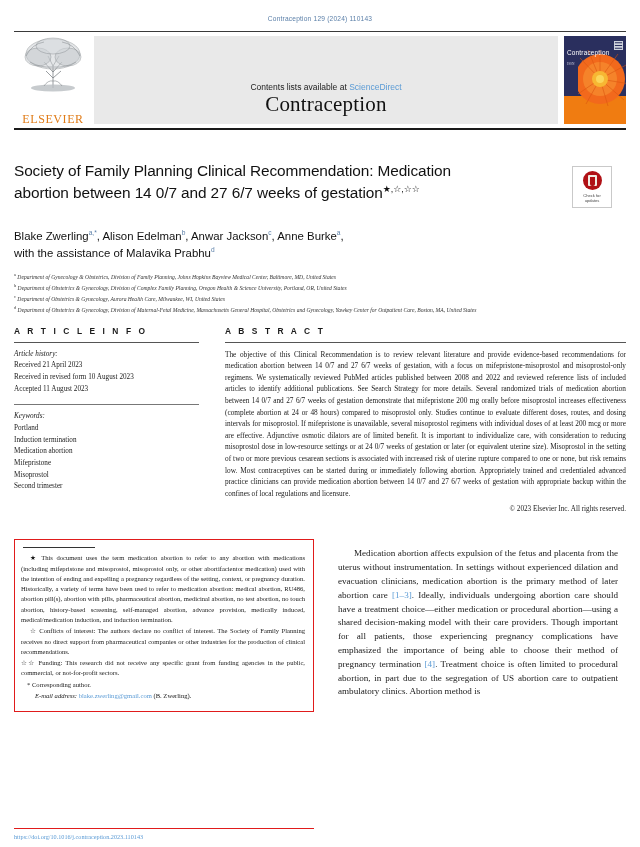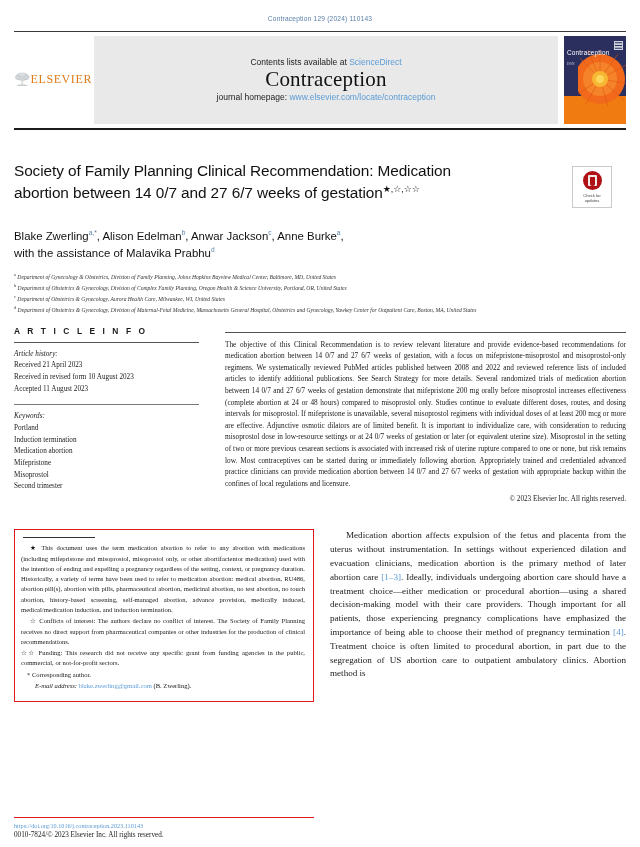--- a/index.html
+++ b/index.html
@@ -22,32 +22,32 @@
   
   .masthead{
     border-top:1.6px solid #3a3a3a;
     border-bottom:2.4px solid #1a1a1a;
     margin-top:4px;
     display:flex;align-items:stretch;
     height:96px;
   }
   .elsevier-logo{
     width:78px;flex:0 0 78px;
-    display:flex;flex-direction:row;align-items:center;justify-content:space-between;
+    display:flex;flex-direction:column;align-items:center;justify-content:space-between;
     padding-bottom:3px;box-sizing:border-box;
   }
   .tree{width:66px;height:62px;display:block;}
   .elsevier-word{
     font-family:"Liberation Serif",serif;
     font-size:12px;letter-spacing:.6px;color:#e07b17;
     font-weight:400;line-height:1;margin-top:1px;
   }
   .band{
     flex:1;background:#e9e9e9;margin:4px 4px 4px 2px;
-    display:flex;flex-direction:column;align-items:center;justify-content:center;
+    display:flex;flex-direction:column;align-items:center;justify-content:flex-end;
     padding:6px 0 7px 0;box-sizing:border-box;
   }
   .band-top{font-family:"Liberation Sans",sans-serif;font-size:8.5px;color:#1c1c1c;}
   .band-top .sd{color:#5b9bd5;}
   .band-title{
     font-family:"Liberation Serif",serif;font-size:21px;color:#111;letter-spacing:.2px;
   }
   .band-bottom{font-family:"Liberation Sans",sans-serif;font-size:8.5px;color:#1c1c1c;}
   .band-bottom .url{color:#5b9bd5;}
   .cover{
@@ -136,21 +136,21 @@
   .fn-ind{text-indent:9px;}
   .fn-mail{margin-left:14px;}
   .fn-corr{margin-left:6px;}
 
   .h2{
     font-family:"Liberation Sans",sans-serif;
     font-size:9.2px;font-weight:700;color:#111;margin:0 0 13px 0;
   }
   .body-p{
     font-size:9.1px;line-height:1.52;text-align:justify;color:#1a1a1a;
-    text-indent:16px;margin:0;
+    text-indent:16px;margin:8px;
   }
   .ref{color:#5b9bd5;}
 
   
   .footer{position:absolute;left:14px;bottom:6px;width:300px;}
   .foot-rule{border-top:1.6px solid #e01b1b;margin-bottom:3px;}
   .doi{font-size:6.2px;color:#5b9bd5;line-height:1.5;}
   .issn{font-size:7.2px;color:#1a1a1a;line-height:1.5;}
 </style>
 </head>
@@ -180,23 +180,20 @@
         <path d="M24 54 q4 -6 9 -5 q5 -1 9 5" stroke="#85898d" stroke-width="0.6" fill="none"></path>
       </svg>
       <div class="elsevier-word">ELSEVIER</div>
     </div>
 
     <div class="band">
       <div class="band-top">
         <span>Contents lists available at </span><span class="sd">ScienceDirect</span>
       </div>
       <div class="band-title">Contraception</div>
-      <div class="band-bottom">
-        <span>journal homepage: </span><span class="url">www.elsevier.com/locate/contraception</span>
-      </div>
     </div>
 
     <div class="cover">
       <div class="cover-top"></div>
       <div class="cover-bot"></div>
       <svg class="flower" viewBox="0 0 62 62">
         <g>
           <circle cx="22" cy="31" r="25" fill="#f2691c"></circle>
           <circle cx="22" cy="31" r="17" fill="#f5832a"></circle>
           <g stroke="#d9540f" stroke-width="0.8" opacity="0.7">
@@ -258,20 +255,21 @@
       <div class="info-h">Keywords:</div>
       <div class="info-l">Portland</div>
       <div class="info-l">Induction termination</div>
       <div class="info-l">Medication abortion</div>
       <div class="info-l">Mifepristone</div>
       <div class="info-l">Misoprostol</div>
       <div class="info-l">Second trimester</div>
     </div>
 
     <div class="colR">
+      <div class="seclabel">A B S T R A C T</div>
       <div class="rule"></div>
       <div class="abstract">The objective of this Clinical Recommendation is to review relevant literature and provide evidence-based recommendations for medication abortion between 14 0/7 and 27 6/7 weeks of gestation, with a focus on mifepristone-misoprostol and misoprostol-only regimens. We systematically reviewed PubMed articles published between 2008 and 2022 and reviewed reference lists of included articles to identify additional publications. See Search Strategy for more details. Several randomized trials of medication abortion between 14 0/7 and 27 6/7 weeks of gestation demonstrate that mifepristone 200 mg orally before misoprostol increases effectiveness (complete abortion at 24 or 48 hours) compared to misoprostol only. Studies continue to evaluate different doses, routes, and dosing intervals for misoprostol. If mifepristone is unavailable, several misoprostol regimens with individual doses of at least 200 mcg or more are effective. Adjunctive osmotic dilators are of limited benefit. It is important to individualize care, with consideration to reducing misoprostol dose in low-resource settings or at 24 0/7 weeks of gestation or later (or equivalent uterine size). Misoprostol in the setting of two or more previous cesarean sections is associated with increased risk of uterine rupture compared to one or none, but risk remains low. Most contraceptives can be started during or immediately following abortion. Appropriately trained and credentialed advanced practice clinicians can provide medication abortion between 14 0/7 and 27 6/7 weeks of gestation with appropriate backup within the confines of local regulations and licensure.</div>
       <div class="copyline">© 2023 Elsevier Inc. All rights reserved.</div>
     </div>
   </div>
 
   <div class="lower">
 
     <div class="lowL">
       <div class="fnbox">
@@ -306,16 +304,15 @@
     </div>
 
     <div class="lowR">
       <p class="body-p"><span>Medication abortion affects expulsion of the fetus and placenta from the uterus without instrumentation. In settings without experienced dilation and evacuation clinicians, medication abortion is the primary method of later abortion care </span><span class="ref">[1–3]</span><span>. Ideally, individuals undergoing abortion care should have a treatment choice—either medication or procedural abortion—using a shared decision-making model with their care providers. Though important for all patients, those experiencing pregnancy complications have emphasized the importance of being able to choose their method of pregnancy termination </span><span class="ref">[4]</span><span>. Treatment choice is often limited to procedural abortion, in part due to the segregation of US abortion care to outpatient ambulatory clinics. Abortion method is</span></p>
     </div>
   </div>
 
   <div class="footer">
     <div class="foot-rule"></div>
     <div class="doi">https://doi.org/10.1016/j.contraception.2023.110143</div>
-    <div class="issn">0010-7824/© 2023 Elsevier Inc. All rights reserved.</div>
   </div>
 
 </div>
 
 </body></html>

